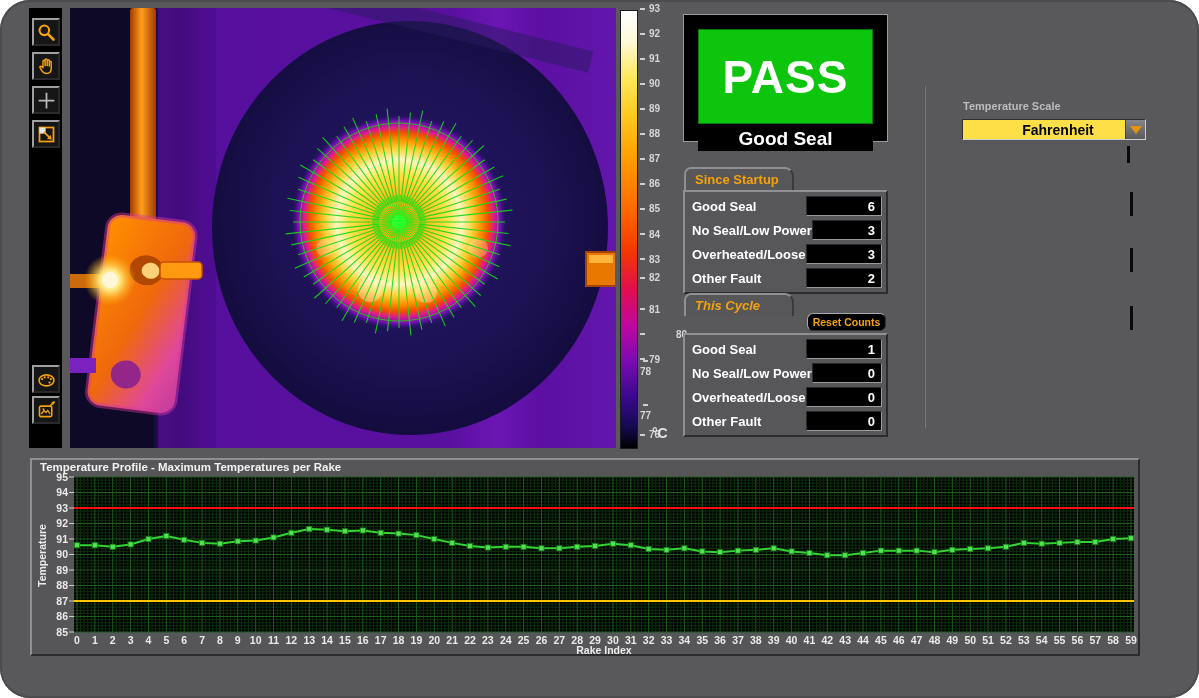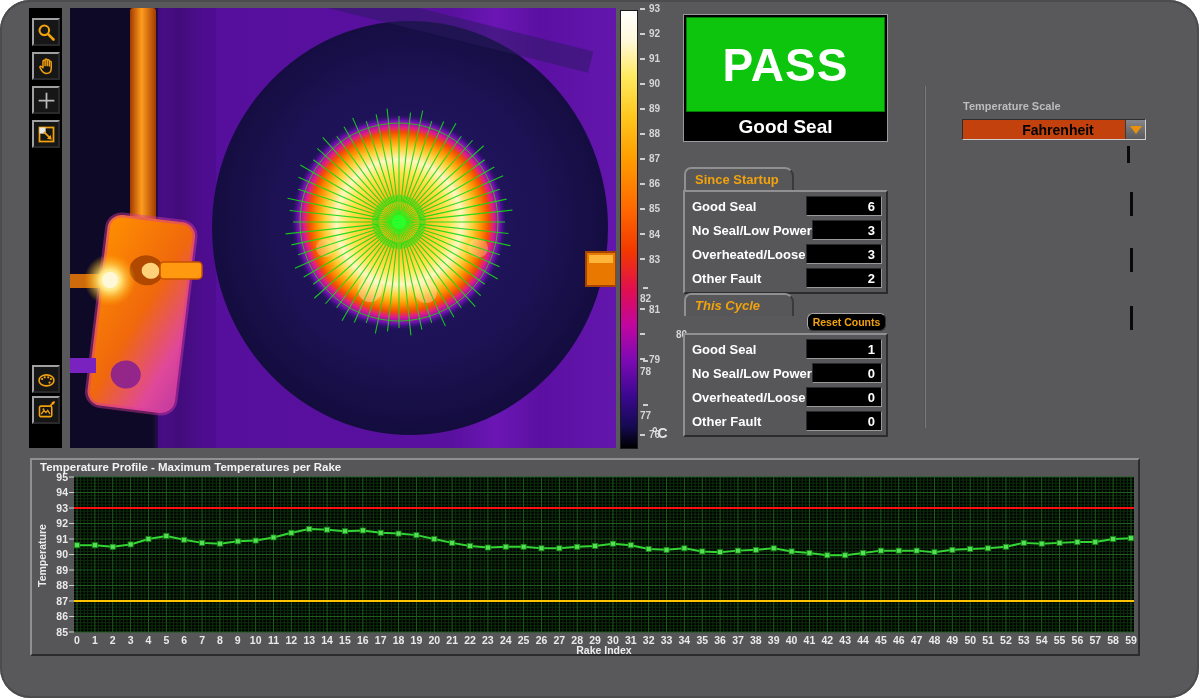--- a/index.html
+++ b/index.html
@@ -15,36 +15,36 @@
   #thermal{left:70px;top:8px;width:546px;height:440px;background:#0e0926;overflow:hidden;}
 
   
   #colorbar{left:620px;top:10px;width:16px;height:437px;border:1px solid #1c1c1e;
     background:linear-gradient(180deg,#ffffff 0%,#fff8d8 7%,#ffe95e 15%,#ffc81e 24%,#ff9c00 34%,#ff6a00 45%,#f23800 55%,#e00e52 64%,#c006a0 72%,#7c0ab4 80%,#3c0890 88%,#150a52 95%,#000000 100%);}
   .cb-tick{position:absolute;left:640px;color:#d6d6d6;font-size:10px;font-weight:bold;display:flex;gap:4px;align-items:center;}
   .cb-dash{display:inline-block;width:5px;height:2px;background:#cfcfcf;}
   #cb-unit{left:652px;top:425px;color:#e4e4e4;font-weight:bold;font-size:14px;}
 
   
-  #result{left:683px;top:14px;width:205px;height:128px;background:#000;border:1px solid #9a9a9c;box-sizing:border-box;padding:2px;}
+  #result{left:683px;top:14px;width:205px;height:128px;background:#000;border:1px solid #9a9a9c;box-sizing:border-box;padding:14px;}
   #result-status{height:95px;background:#0cc50c;border:1px solid #067a06;box-sizing:border-box;display:flex;align-items:center;justify-content:center;color:#fff;font-size:46px;font-weight:bold;letter-spacing:1px;}
   #result-detail{height:25px;margin-top:2px;background:#000;display:flex;align-items:center;justify-content:center;color:#fff;font-size:19px;font-weight:bold;}
 
   
   .tab{position:absolute;width:110px;height:23px;background:#57575a;border-top:2px solid #909093;border-left:2px solid #909093;border-right:2px solid #3a3a3c;border-radius:7px 9px 0 0;box-sizing:border-box;color:#f2a20d;font-weight:bold;font-size:13px;display:flex;align-items:center;padding-left:9px;z-index:3;}
   .panel-body{position:absolute;left:683px;width:205px;height:104px;background:#57575a;border-top:2px solid #909093;border-left:2px solid #909093;border-right:2px solid #2c2c2e;border-bottom:2px solid #2c2c2e;box-sizing:border-box;display:flex;flex-direction:column;justify-content:space-around;padding:2px 4px;}
   .count-row{display:flex;align-items:center;justify-content:space-between;height:22px;}
   .count-label{color:#fff;font-weight:bold;font-size:13px;padding-left:3px;white-space:nowrap;}
   .count-value{width:76px;height:20px;background:#000;border-top:1px solid #2a2a2c;border-left:1px solid #2a2a2c;border-right:1px solid #9a9a9c;border-bottom:1px solid #9a9a9c;box-sizing:border-box;color:#fff;font-weight:bold;font-size:13px;display:flex;align-items:center;justify-content:flex-end;padding-right:6px;}
   #reset-btn{left:807px;top:313px;width:79px;height:18px;background:#000;border-top:1px solid #a8a8aa;border-left:1px solid #a8a8aa;border-right:1px solid #333;border-bottom:1px solid #333;box-sizing:border-box;color:#f2a20d;font-weight:bold;font-size:10.5px;display:flex;align-items:center;justify-content:center;cursor:pointer;z-index:4;border-radius:6px;}
 
   
   #separator{left:924px;top:86px;width:2px;height:342px;background:linear-gradient(90deg,#3e3e40,#8d8d90);}
   #temp-scale-label{left:963px;top:100px;color:#bcbcbe;font-weight:bold;font-size:11px;}
-  #dropdown{left:962px;top:119px;width:184px;height:21px;background:#c2410c;border-top:1px solid #2e2e30;border-left:1px solid #2e2e30;border-right:1px solid #cfcfcf;border-bottom:1px solid #cfcfcf;box-sizing:border-box;display:flex;cursor:pointer;padding-left:28px;}
+  #dropdown{left:962px;top:119px;width:184px;height:21px;background:#fde047;border-top:1px solid #2e2e30;border-left:1px solid #2e2e30;border-right:1px solid #cfcfcf;border-bottom:1px solid #cfcfcf;box-sizing:border-box;display:flex;cursor:pointer;padding-left:28px;}
   #dropdown-value{flex:1;display:flex;align-items:center;justify-content:center;color:#000;font-weight:bold;font-size:14px;}
   #dropdown-arrow{width:19px;background:linear-gradient(180deg,#86868a,#5a5a5c);border-left:1px solid #3a3a3c;display:flex;align-items:center;justify-content:center;}
   #dropdown-arrow span{width:0;height:0;border-left:6px solid transparent;border-right:6px solid transparent;border-top:8px solid #e8920b;}
   .nav-btn{position:relative;width:185px;height:50px;background:#565659;border-top:2px solid #909093;border-left:2px solid #909093;border-right:2px solid #2c2c2e;border-bottom:2px solid #2c2c2e;box-shadow:1px 1px 0 #98989a;box-sizing:border-box;margin-bottom:9px;display:flex;align-items:center;justify-content:center;color:#f2a20d;font-weight:bold;font-size:13.5px;cursor:pointer;}
   #nav-buttons{left:961px;top:165px;}
   .focus-mark{position:absolute;background:#0a0a0a;}
 
   
   #chart-frame{left:30px;top:458px;width:1110px;height:198px;background:#565659;border-top:2px solid #909093;border-left:2px solid #909093;border-right:2px solid #2c2c2e;border-bottom:2px solid #2c2c2e;box-sizing:border-box;}
   #chart-title{left:40px;top:461px;color:#f2f2f2;font-weight:bold;font-size:11.5px;}
@@ -349,21 +349,21 @@
         <span>85</span>
       </div>
       <div class="cb-tick" style="top: 228.54px;">
         <span class="cb-dash"></span>
         <span>84</span>
       </div>
       <div class="cb-tick" style="top: 253.6px;">
         <span class="cb-dash"></span>
         <span>83</span>
       </div>
-      <div class="cb-tick" style="top: 287px; flex-direction: column;">
+      <div class="cb-tick" style="top: 272px;">
         <span class="cb-dash"></span>
         <span>82</span>
       </div>
       <div class="cb-tick" style="top: 303.72px;">
         <span class="cb-dash"></span>
         <span>81</span>
       </div>
       <div class="cb-tick" style="top: 328.78px; gap: 31px;">
         <span class="cb-dash"></span>
         <span>80</span>

